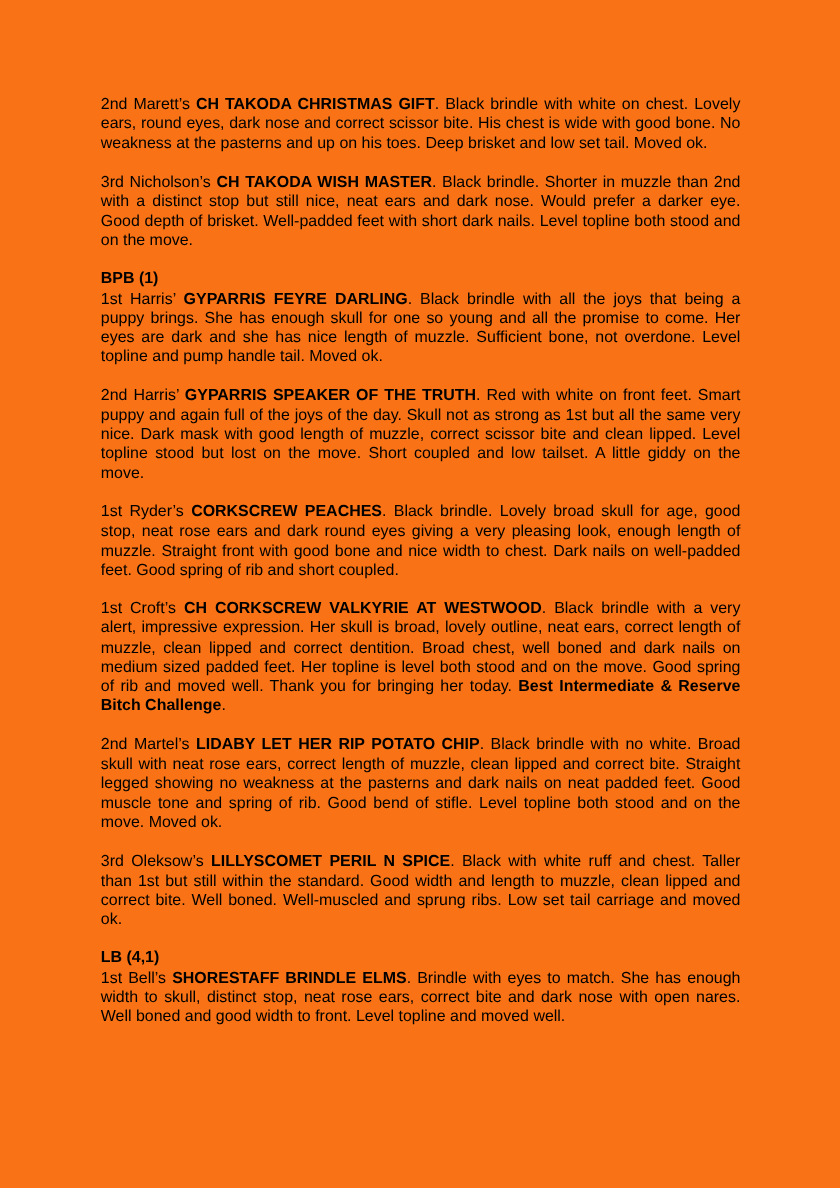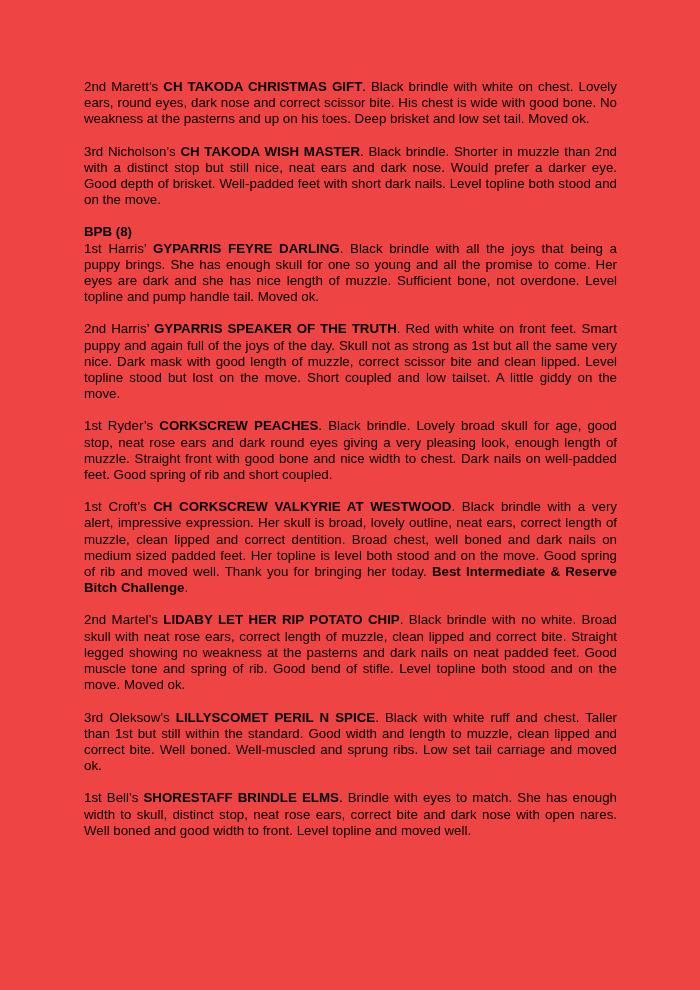--- a/index.html
+++ b/index.html
@@ -4,21 +4,21 @@
 <style>
   html, body {
     margin: 0;
     padding: 0;
     background: #ffffff;
   }
   .page {
     position: relative;
     width: 700px;
     height: 990px;
-    background: #ef4444;
+    background: #f97316;
     overflow: hidden;
   }
   .content {
     position: absolute;
     left: 84px;
     top: 79px;
     width: 533px;
     color: #000000;
     font-family: "Liberation Sans", sans-serif;
     font-size: 13.3px;
@@ -39,31 +39,32 @@
 </head>
 <body>
 
 <div class="page">
   <div class="content">
 
     <p class="para"><span>2nd Marett’s </span><span class="dog-name">CH TAKODA CHRISTMAS GIFT</span><span>. Black brindle with white on chest. Lovely ears, round eyes, dark nose and correct scissor bite. His chest is wide with good bone. No weakness at the pasterns and up on his toes. Deep brisket and low set tail. Moved ok.</span></p>
 
     <p class="para"><span>3rd Nicholson’s </span><span class="dog-name">CH TAKODA WISH MASTER</span><span>. Black brindle. Shorter in muzzle than 2nd with a distinct stop but still nice, neat ears and dark nose. Would prefer a darker eye. Good depth of brisket. Well-padded feet with short dark nails. Level topline both stood and on the move.</span></p>
 
-    <div class="heading">BPB (8)</div>
+    <div class="heading">BPB (1)</div>
     <p class="para"><span>1st Harris’ </span><span class="dog-name">GYPARRIS FEYRE DARLING</span><span>. Black brindle with all the joys that being a puppy brings. She has enough skull for one so young and all the promise to come. Her eyes are dark and she has nice length of muzzle. Sufficient bone, not overdone. Level topline and pump handle tail. Moved ok.</span></p>
 
     <p class="para"><span>2nd Harris’ </span><span class="dog-name">GYPARRIS SPEAKER OF THE TRUTH</span><span>. Red with white on front feet. Smart puppy and again full of the joys of the day. Skull not as strong as 1st but all the same very nice. Dark mask with good length of muzzle, correct scissor bite and clean lipped. Level topline stood but lost on the move. Short coupled and low tailset. A little giddy on the move.</span></p>
 
 
     <p class="para"><span>1st Ryder’s </span><span class="dog-name">CORKSCREW PEACHES</span><span>. Black brindle. Lovely broad skull for age, good stop, neat rose ears and dark round eyes giving a very pleasing look, enough length of muzzle. Straight front with good bone and nice width to chest. Dark nails on well-padded feet. Good spring of rib and short coupled.</span></p>
 
 
     <p class="para"><span>1st Croft’s </span><span class="dog-name">CH CORKSCREW VALKYRIE AT WESTWOOD</span><span>. Black brindle with a very alert, impressive expression. Her skull is broad, lovely outline, neat ears, correct length of muzzle, clean lipped and correct dentition. Broad chest, well boned and dark nails on medium sized padded feet. Her topline is level both stood and on the move. Good spring of rib and moved well. Thank you for bringing her today. </span><span class="award">Best Intermediate &amp; Reserve Bitch Challenge</span><span>.</span></p>
 
     <p class="para"><span>2nd Martel’s </span><span class="dog-name">LIDABY LET HER RIP POTATO CHIP</span><span>. Black brindle with no white. Broad skull with neat rose ears, correct length of muzzle, clean lipped and correct bite. Straight legged showing no weakness at the pasterns and dark nails on neat padded feet. Good muscle tone and spring of rib. Good bend of stifle. Level topline both stood and on the move. Moved ok.</span></p>
 
     <p class="para"><span>3rd Oleksow’s </span><span class="dog-name">LILLYSCOMET PERIL N SPICE</span><span>. Black with white ruff and chest. Taller than 1st but still within the standard. Good width and length to muzzle, clean lipped and correct bite. Well boned. Well-muscled and sprung ribs. Low set tail carriage and moved ok.</span></p>
 
+    <div class="heading">LB (4,1)</div>
     <p class="para"><span>1st Bell’s </span><span class="dog-name">SHORESTAFF BRINDLE ELMS</span><span>. Brindle with eyes to match. She has enough width to skull, distinct stop, neat rose ears, correct bite and dark nose with open nares. Well boned and good width to front. Level topline and moved well.</span></p>
 
   </div>
 </div>
 
 </body></html>

